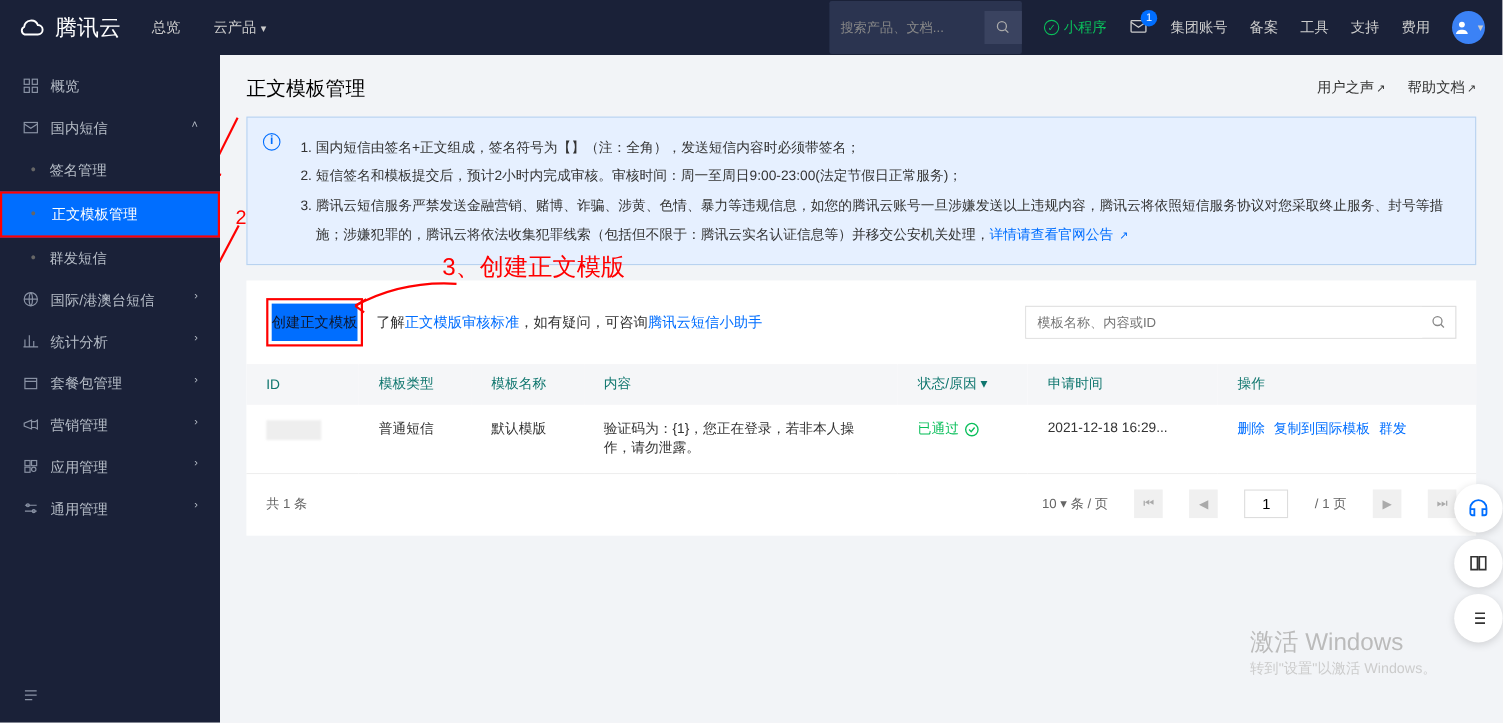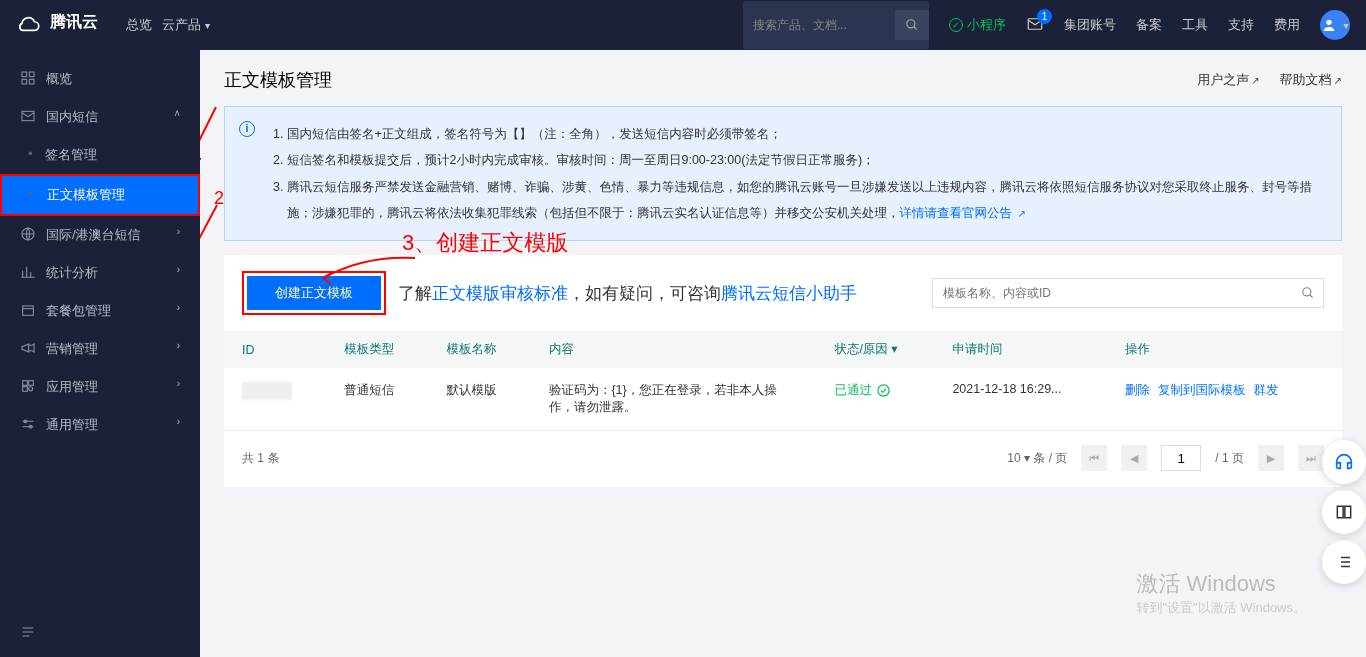--- a/index.html
+++ b/index.html
@@ -1,25 +1,25 @@
 <!DOCTYPE html>
 <html><head>
 <meta charset="utf-8">
 <style>
 *{box-sizing:border-box;margin:0;padding:0}
 body{font-family:-apple-system,"PingFang SC","Microsoft YaHei",sans-serif;font-size:13px;color:#333;background:#f5f5f5}
 .topbar{height:50px;background:#1a2138;color:#fff;display:flex;align-items:center;padding:0 16px}
-.logo{display:flex;align-items:flex-start;gap:8px;font-size:16px;font-weight:700}
+.logo{display:flex;align-items:flex-end;gap:8px;font-size:20px;font-weight:400}
 .logo-ico{width:26px;height:26px}
-.tnav{display:flex;gap:10px;margin-left:28px;font-size:13px;color:#ccc}
+.tnav{display:flex;gap:30px;margin-left:28px;font-size:13px;color:#ccc}
 .tnav span{cursor:pointer}
 .tnav .caret::after{content:"▾";margin-left:4px;font-size:10px}
 .tright{margin-left:auto;display:flex;align-items:center;gap:20px;font-size:13px;color:#ccc}
 .search{display:flex;align-items:center;background:#2b3450;border-radius:2px}
-.search input{width:152px;padding:17px 10px;background:transparent;border:0;color:#fff;font-size:12px}
+.search input{width:141px;padding:17px 10px;background:transparent;border:0;color:#fff;font-size:12px}
 .search input::placeholder{color:#888}
 .search .sbtn{width:34px;height:30px;background:#3a4360;display:flex;align-items:center;justify-content:center;cursor:pointer}
 .mini{color:#0abf5b;display:flex;align-items:center;gap:4px}
 .mail{position:relative}
 .badge{position:absolute;top:-6px;right:-8px;background:#006eff;color:#fff;font-size:10px;min-width:15px;height:15px;border-radius:8px;display:flex;align-items:center;justify-content:center}
 .avatar{width:30px;height:30px;border-radius:50%;background:#3b82f6;display:flex;align-items:center;justify-content:center}
 .layout{display:flex;height:calc(100vh - 50px)}
 .sidebar{width:200px;background:#1a2138;color:#b6bdc7;font-size:13px;padding-top:10px;position:relative}
 .stitle{color:#fff;font-size:16px;padding:10px 20px 14px}
 .sitem{display:flex;align-items:flex-start;gap:10px;padding:10px 20px;cursor:pointer}
@@ -34,34 +34,34 @@
 .mhead{display:flex;align-items:center;margin-bottom:14px}
 .mhead h1{font-size:18px;font-weight:500;color:#000}
 .mlinks{margin-left:auto;display:flex;gap:20px;font-size:13px;color:#333}
 .mlinks a{color:#333;text-decoration:none}
 .info{background:#e6f0ff;border:1px solid #b8d2f0;padding:14px 16px 14px 44px;position:relative;font-size:12.5px;line-height:2.1;color:#333}
 .info .iico{position:absolute;left:14px;top:14px;width:16px;height:16px;border:1.5px solid #006eff;border-radius:50%;color:#006eff;font-size:11px;display:flex;align-items:center;justify-content:center;font-weight:bold}
 .info ol{list-style:decimal;padding-left:18px}
 .info a{color:#006eff;text-decoration:none}
 .panel{background:#fff;margin-top:14px;padding:16px 0}
 .toolbar{display:flex;align-items:center;gap:12px;padding:0 18px 16px}
-.btn-p{background:#006eff;color:#fef9c3;border:0;padding:8px 28px;font-size:13px;cursor:pointer}
-.toolbar .tip{font-size:17px;color:#333}
+.btn-p{background:#006eff;color:#0f172a;border:0;padding:8px 0;font-size:13px;cursor:pointer}
+.toolbar .tip{font-size:13px;color:#333}
 .toolbar a{color:#006eff;text-decoration:none}
 .srch{margin-left:auto;display:flex;align-items:center;border:1px solid #ddd}
 .srch input{width:360px;padding:7px 10px;border:0;font-size:12px}
 .srch .sico2{width:30px;display:flex;align-items:center;justify-content:center;color:#888}
 table{width:100%;border-collapse:collapse;font-size:12.5px}
 th{text-align:left;padding:10px 18px;background:#f5f6f8;color:#0f766e;font-weight:400}
 td{padding:14px 18px;border-bottom:1px solid #eee;vertical-align:top}
 .idimg{width:50px;height:18px;background:#eee;filter:blur(1px)}
 .stat-ok{color:#0abf5b;display:flex;align-items:center;gap:4px}
 .ops a{color:#006eff;text-decoration:none;margin-right:8px}
 .pager{display:flex;align-items:center;gap:10px;padding:14px 18px 0;font-size:12px;color:#666}
-.pager .right{margin-left:auto;display:flex;align-items:center;gap:14px}
+.pager .right{margin-left:auto;display:flex;align-items:center;gap:24px}
 .pbtn{width:26px;height:26px;background:#f0f0f0;color:#aaa;display:flex;align-items:center;justify-content:center;font-size:11px;cursor:pointer}
 .pinp{width:40px;height:26px;border:1px solid #ddd;text-align:center}
 .anno{position:absolute;color:red;font-size:18px;pointer-events:none}
 .arrow{position:absolute;pointer-events:none}
 .fab{position:fixed;right:0;width:44px;height:44px;background:#fff;border-radius:50%;box-shadow:0 2px 8px rgba(0,0,0,.15);display:flex;align-items:center;justify-content:center;color:#006eff;cursor:pointer}
 .watermark{position:fixed;right:60px;bottom:40px;color:#ccc;font-size:13px;text-align:left;pointer-events:none}
 .watermark .big{font-size:22px;color:#bbb}
 .ext-ico{font-size:10px;margin-left:2px}
 </style>
 </head>
@@ -136,20 +136,23 @@
             </svg>
           </span>
           <span>国内短信</span>
           <span class="chev">˄</span>
         </div>
         <div class="sitem sub">
           <span>签名管理</span>
         </div>
         <div class="sitem sub active red-box">
           <span>正文模板管理</span>
+        </div>
+        <div class="sitem sub">
+          <span>群发短信</span>
         </div>
         <div class="sitem">
           <span class="sico">
             <svg width="16" height="16" viewBox="0 0 24 24" fill="none" stroke="currentColor" stroke-width="1.6">
               <circle cx="12" cy="12" r="9"></circle>
               <path d="M3 12h18M12 3c3 3 3 15 0 18M12 3c-3 3-3 15 0 18"></path>
             </svg>
           </span>
           <span>国际/港澳台短信</span>
           <span class="chev">›</span>

